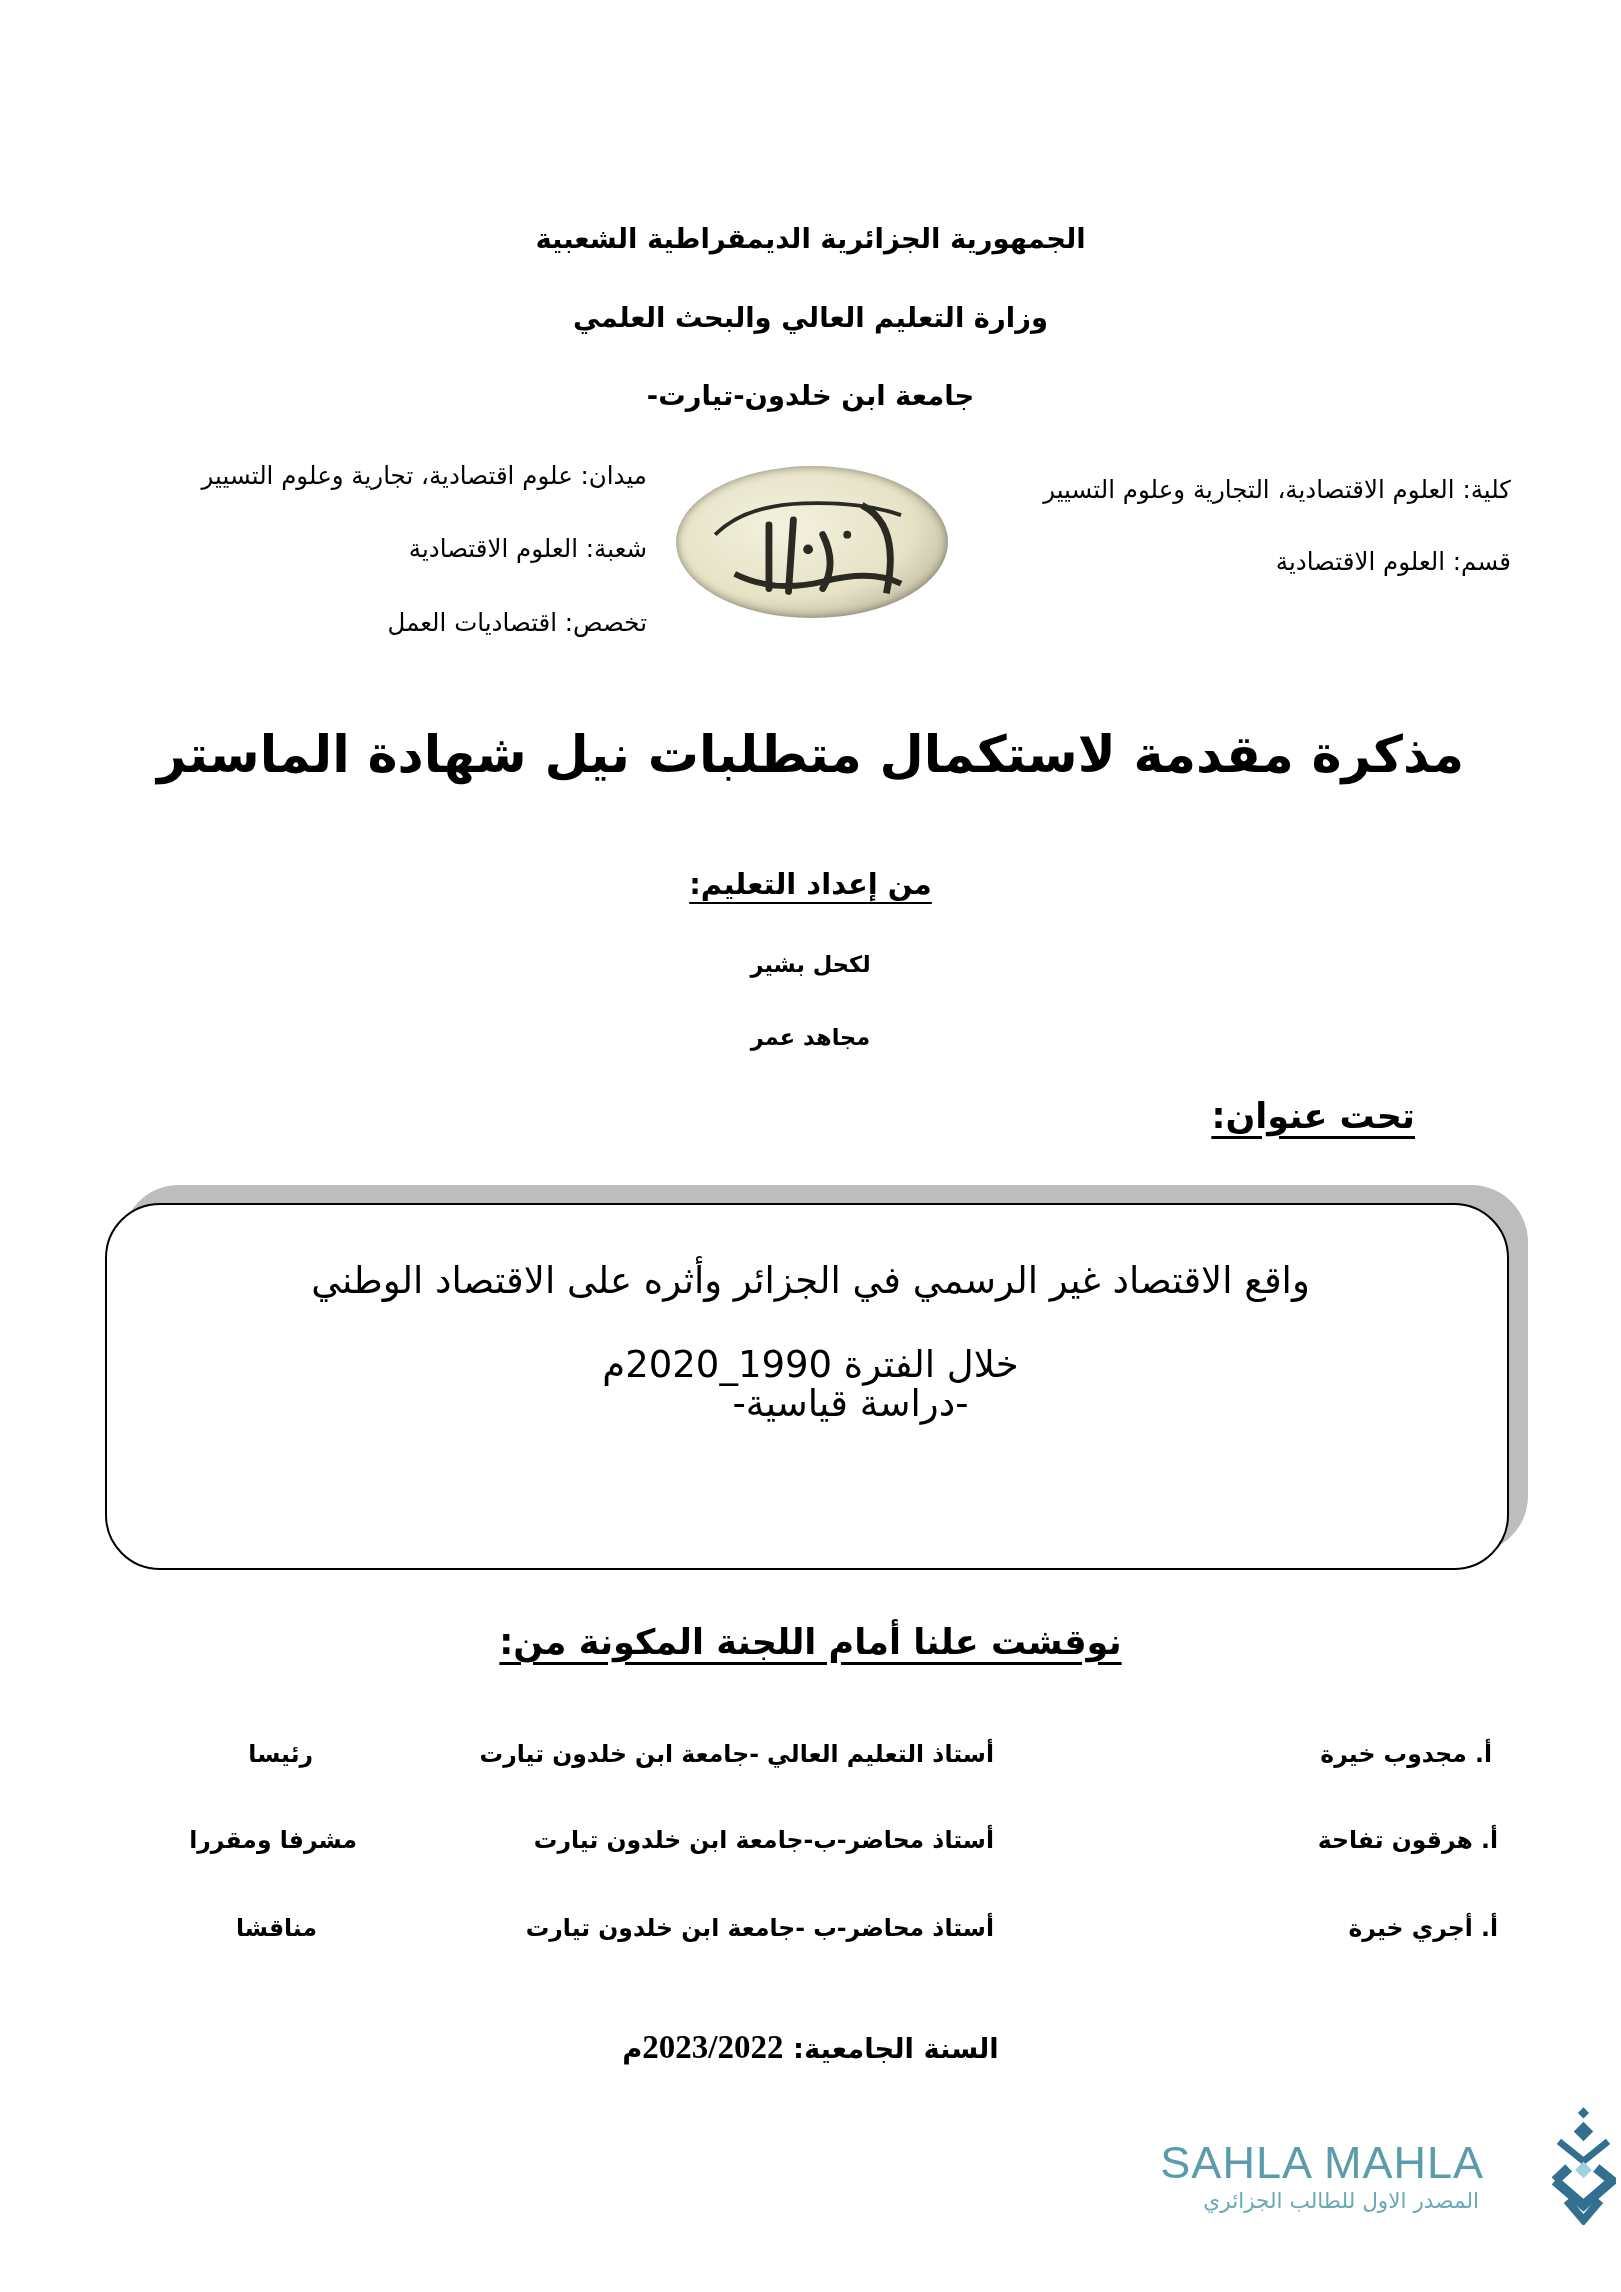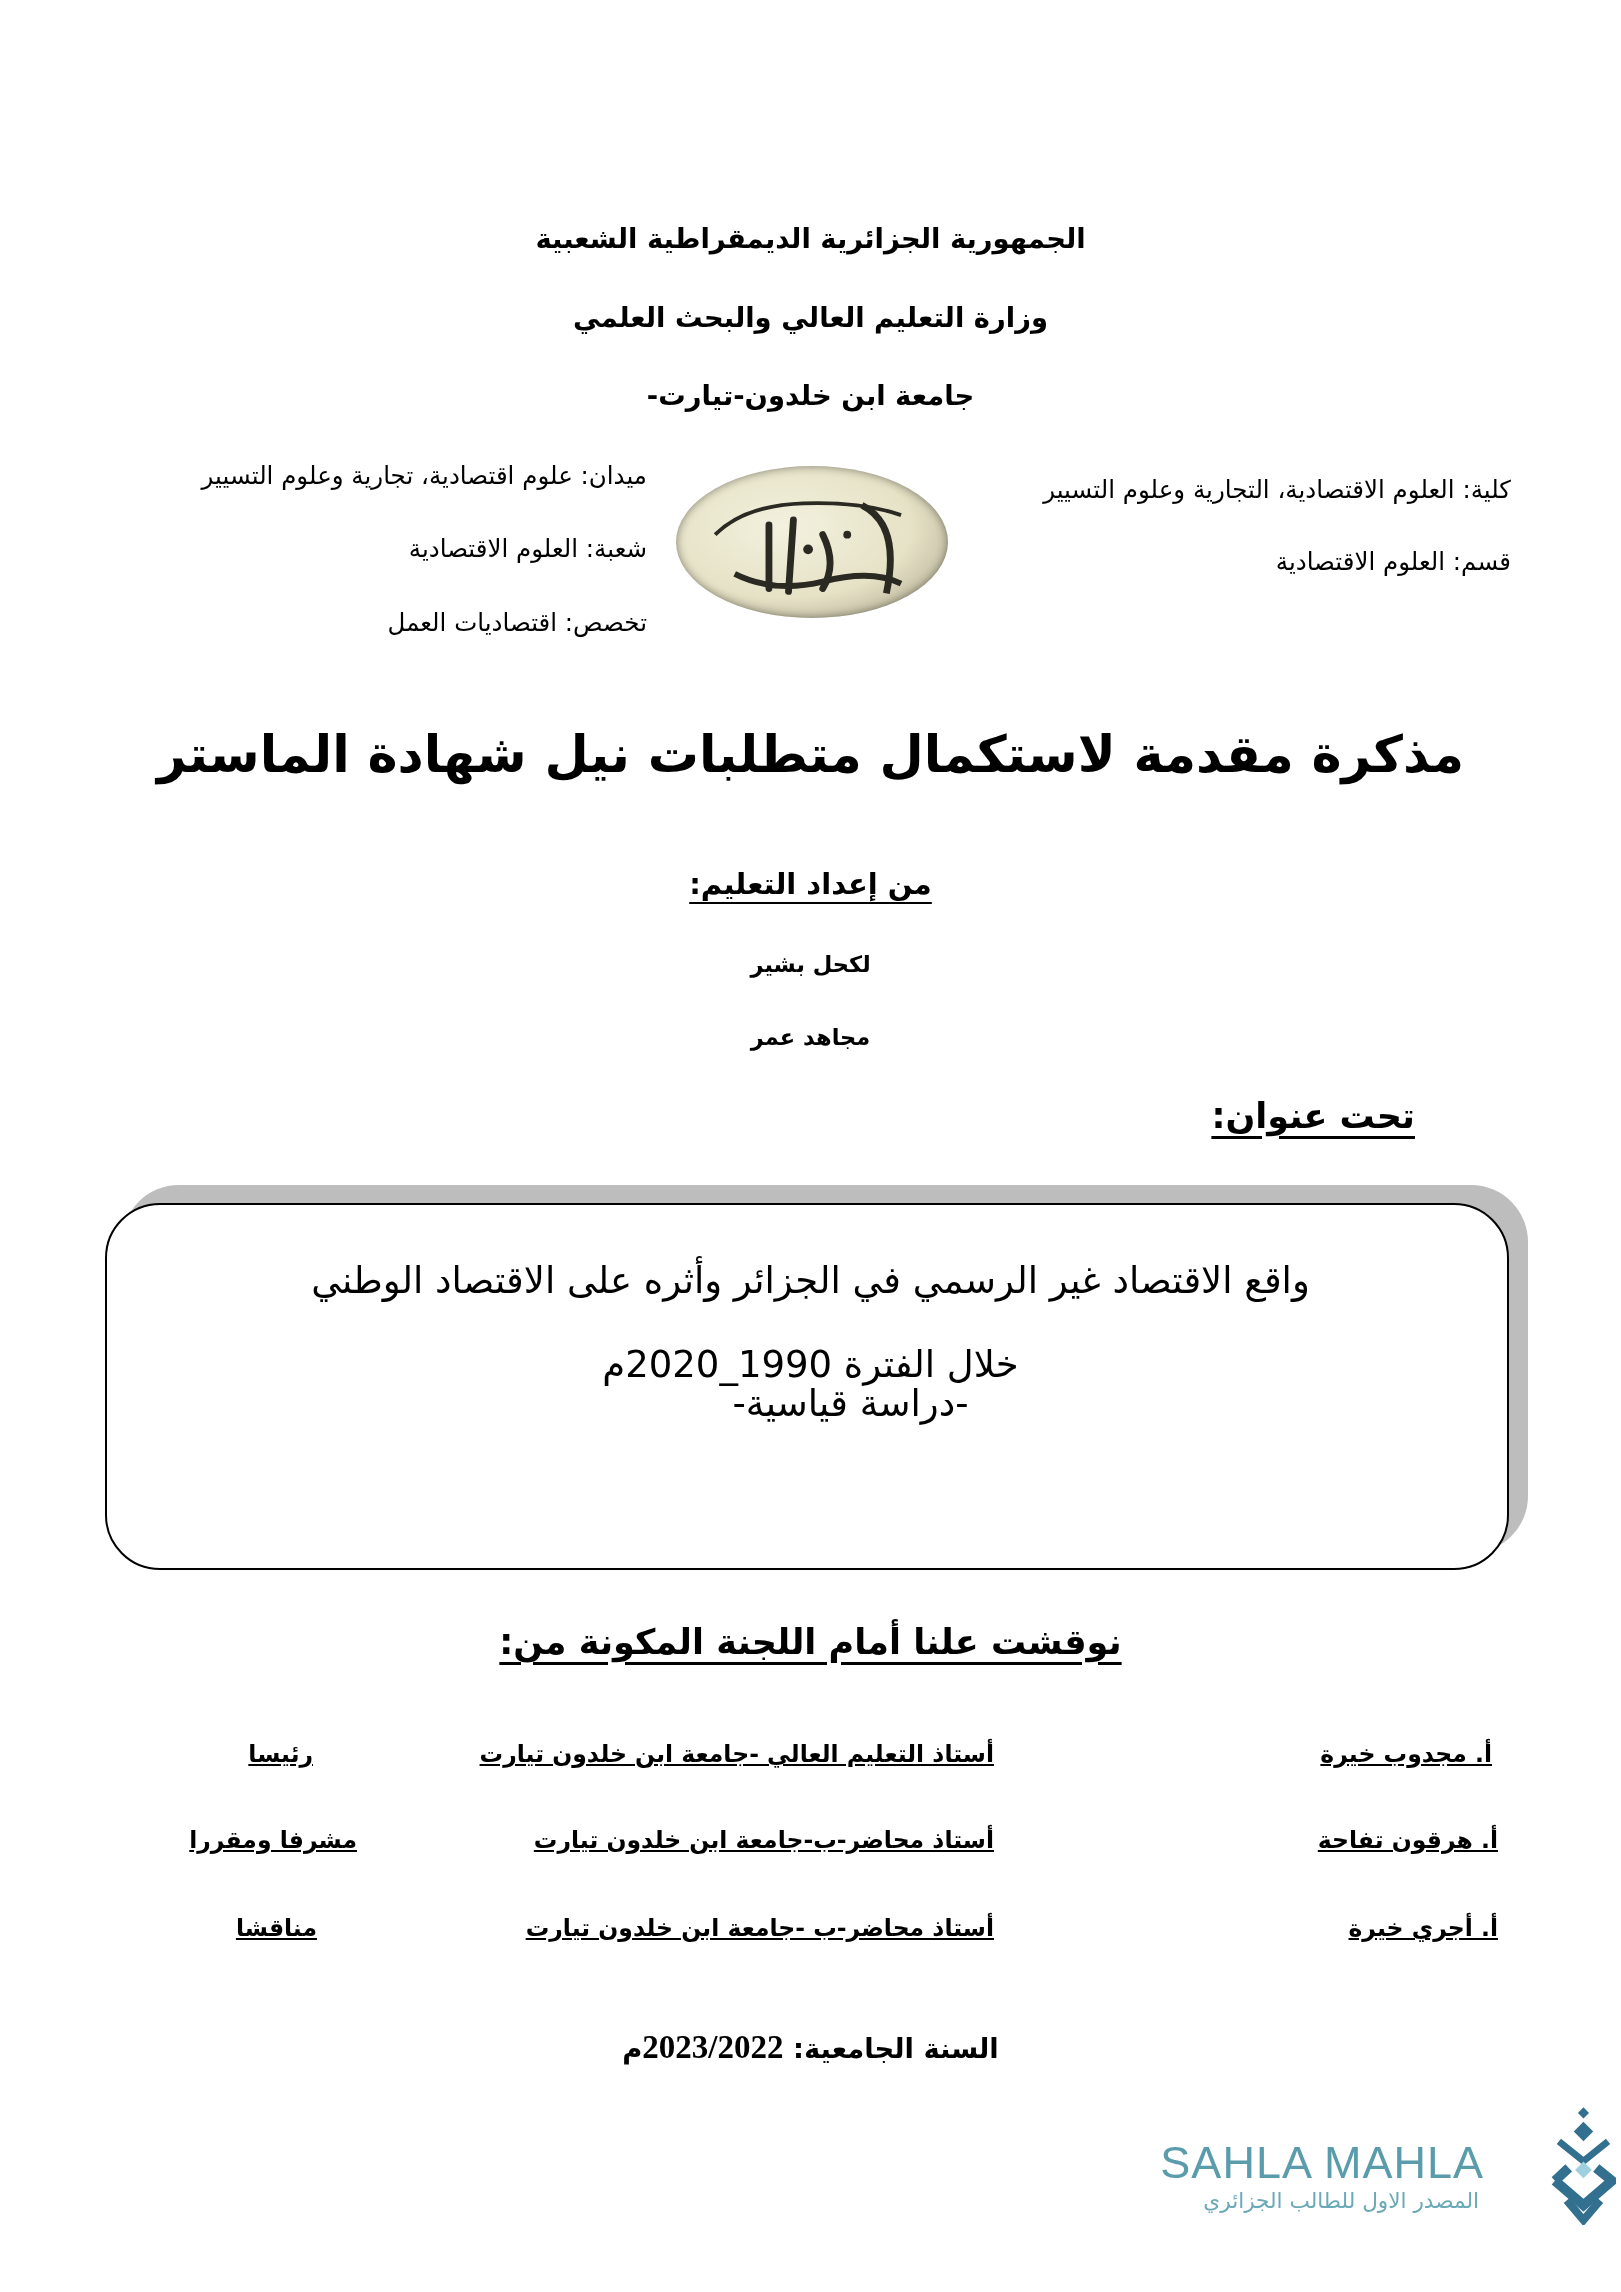--- a/index.html
+++ b/index.html
@@ -33,21 +33,21 @@
     left: 122px; top: 1185px; width: 1406px; height: 368px;
     background: #bdbdbd; border-radius: 57px;
   }
   .box {
     left: 105px; top: 1203px; width: 1400px; height: 363px;
     background: #fff; border: 2.9px solid #000; border-radius: 55px;
   }
   .title-line { font-size: 37px; }
 
   .committee-hdr { font-size: 35px; font-weight: bold; top: 1622px; text-decoration: underline; text-underline-offset: 7.8px; }
-  .member { font-size: 23.5px; font-weight: bold; text-decoration: underline; }
+  .member { font-size: 23.5px; font-weight: bold; }
 
   .year { font-size: 27.4px; font-weight: bold; top: 2029px; }
   .year .num { font-family: "Liberation Serif", serif; font-size: 33px; }
 
   .logo-text {
     right: 137px; top: 2137px; font-family: "Liberation Sans", sans-serif;
     font-size: 45px; color: #5a9cab; letter-spacing: 1px;
   }
   .logo-sub {
     right: 142px; top: 2188px; font-size: 21.6px; color: #6aa9b6; direction: rtl;

